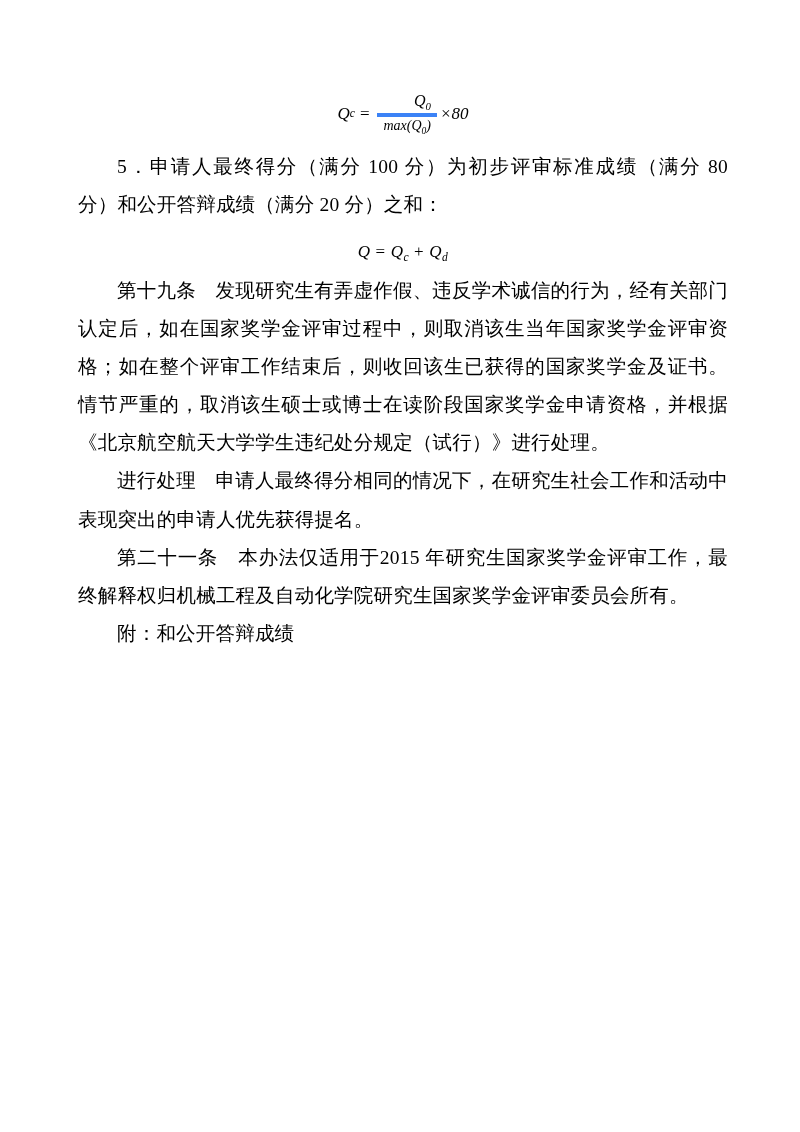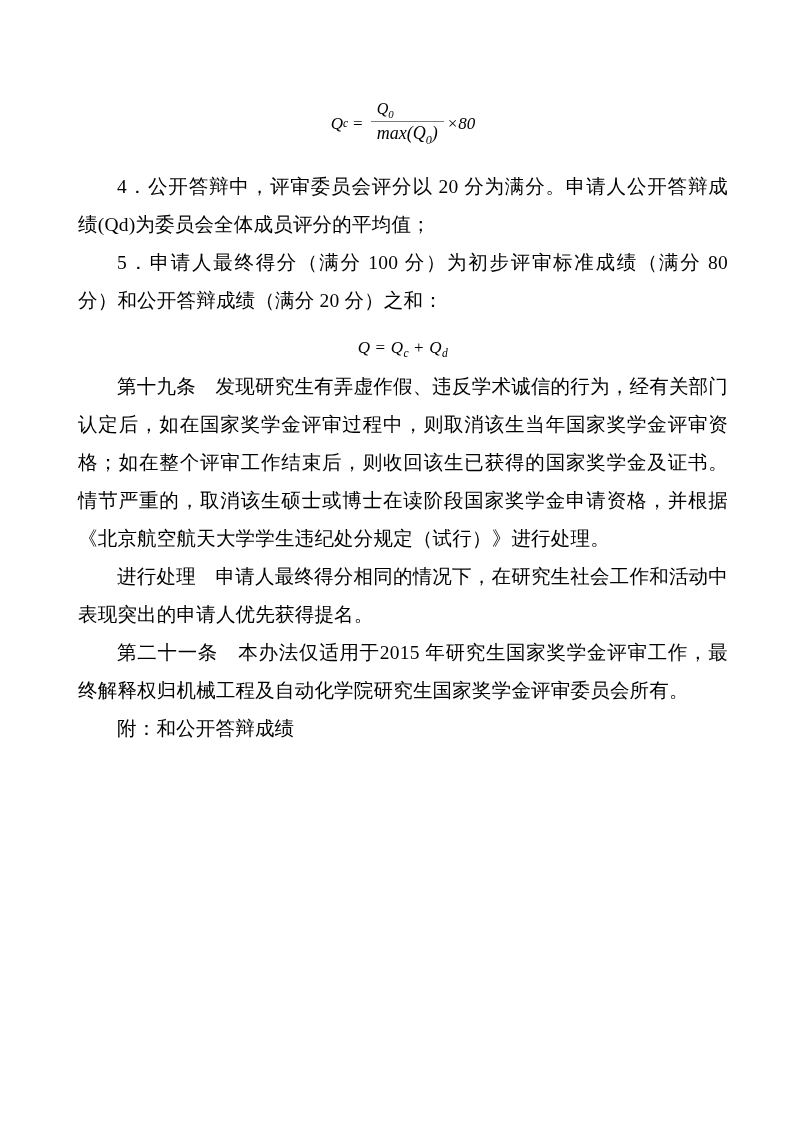--- a/index.html
+++ b/index.html
@@ -43,32 +43,32 @@
     vertical-align: sub;
     font-style: italic;
   }
   .eq {
     font-style: normal;
     margin: 0 5px;
   }
   .frac {
     display: inline-flex;
     flex-direction: column;
-    align-items: flex-start;
+    align-items: flex-end;
     vertical-align: middle;
-    margin: 12px 3px;
+    margin: 4px 3px;
   }
   .frac .num {
     padding: 0 6px 1px 6px;
     font-size: 16px;
   }
   .frac .den {
-    border-top: 1px solid #3b82f6;
+    border-top: 4px solid #3b82f6;
     padding: 1px 6px 0 6px;
-    font-size: 18px;
+    font-size: 14px;
   }
   .num80 {
   }
   .formula-2 {
     font-size: 17px;
     font-style: italic;
     letter-spacing: 0.5px;
   }
   p.body {
     font-size: 19.5px;
@@ -95,21 +95,20 @@
         <span class="sub">c</span>
       <span class="eq">=</span>
       <span class="frac">
         <span class="num"><span class="var">Q</span><span class="sub">0</span></span>
         <span class="den"><span class="var">max(Q</span><span class="sub">0</span><span class="var">)</span></span>
       </span>
       <span class="num80">×80</span>
     </span>
   </div>
 
-  <p class="body">4．公开答辩中，评审委员会评分以 20 分为满分。申请人公开答辩成绩(Qd)为委员会全体成员评分的平均值；</p>
 
   <p class="body">5．申请人最终得分（满分 100 分）为初步评审标准成绩（满分 80 分）和公开答辩成绩（满分 20 分）之和：</p>
 
   <div class="formula-block">
     <span class="formula-2">
       <span class="var">Q</span><span class="eq">=</span><span class="var">Q</span><span class="sub">c</span><span class="eq">+</span><span class="var">Q</span><span class="sub">d</span>
     </span>
   </div>
 
   <p class="body art-head">第十九条　发现研究生有弄虚作假、违反学术诚信的行为，经有关部门认定后，如在国家奖学金评审过程中，则取消该生当年国家奖学金评审资格；如在整个评审工作结束后，则收回该生已获得的国家奖学金及证书。情节严重的，取消该生硕士或博士在读阶段国家奖学金申请资格，并根据《北京航空航天大学学生违纪处分规定（试行）》进行处理。</p>

